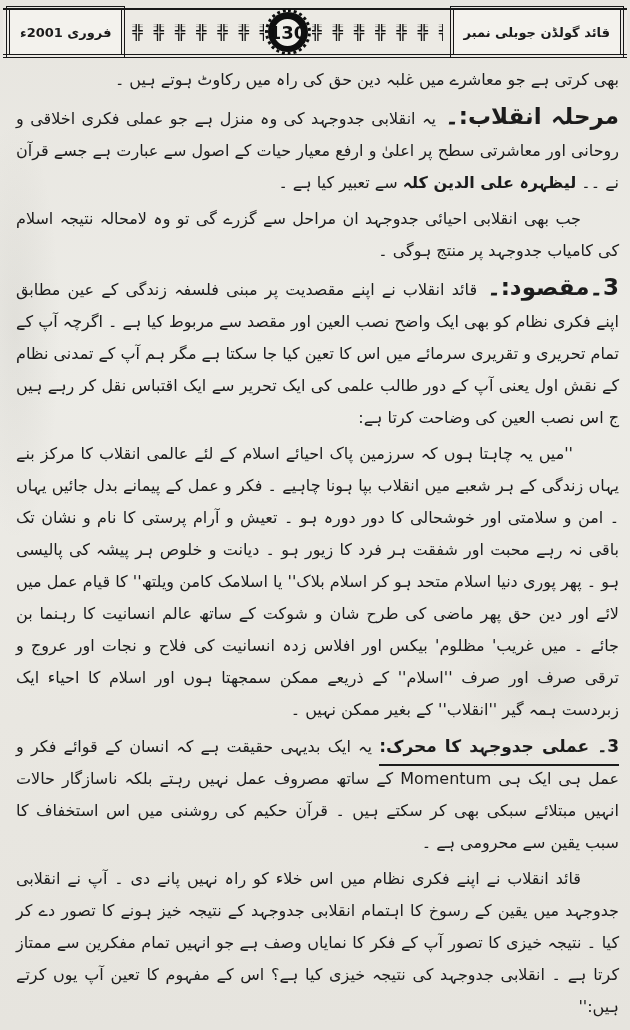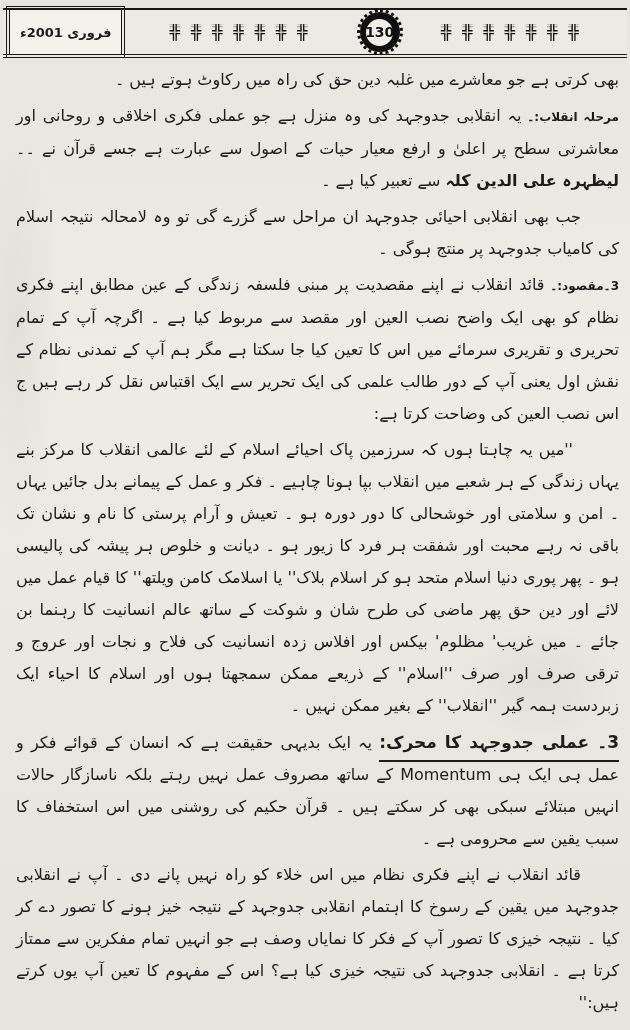--- a/index.html
+++ b/index.html
@@ -35,35 +35,35 @@
   }
   .page-badge {
     flex:0 0 auto; width:40px; height:40px; border-radius:50%;
     background:#0f0f0f; outline:3px dotted #0f0f0f; outline-offset:0px;
     display:flex; align-items:center; justify-content:center;
   }
   .page-badge-inner {
     width:27px; height:27px; border-radius:50%;
     background:#f0efe9; border:2px solid #0f0f0f;
     display:flex; align-items:center; justify-content:center;
-    font-size:14px; font-weight:bold; color:#111;
+    font-size:18px; font-weight:bold; color:#111;
   }
 
   
   .body-text {
     position:absolute; top:60px; right:7px; left:12px; bottom:4px;
     direction:rtl; text-align:justify;
     font-size:16px; line-height:32px; color:#1c1c1c;
   }
   .body-text p { margin:4px; }
   .cont-line { text-align:right; }
   .indent { text-indent:38px; }
   .quote-para { text-indent:46px; }
   .attrib { text-align:left; padding-left:8px; }
-  .lead-bold { font-weight:bold; font-size:12px; letter-spacing:0.5px; }
+  .lead-bold { font-weight:bold; font-size:23px; letter-spacing:0.5px; }
   .lead-underline { font-weight:bold; font-size:17px; border-bottom:2px solid #1c1c1c; padding-bottom:8px; }
   .arabic-bold { font-weight:bold; }
   .verse { text-align:center; font-weight:bold; font-size:17px; text-indent:0; }
   .translation { text-indent:22px; }
 </style>
 </head>
 <body>
 
 <div class="page">
 
@@ -72,20 +72,23 @@
 
   <div class="header-band">
     <div class="issue-box">
       <span>فروری 2001ء</span>
     </div>
     <div class="ornaments">╬╬╬╬╬╬╬</div>
     <div class="page-badge">
       <div class="page-badge-inner">130</div>
     </div>
     <div class="ornaments">╬╬╬╬╬╬╬</div>
+    <div class="edition-box">
+      <span>قائد گولڈن جوبلی نمبر</span>
+    </div>
   </div>
 
   <div class="body-text">
 
     <p class="cont-line">بھی کرتی ہے جو معاشرے میں غلبہ دین حق کی راہ میں رکاوٹ ہوتے ہیں ۔</p>
 
     <p><span class="lead-bold">مرحلہ انقلاب:۔ </span><span>یہ انقلابی جدوجہد کی وہ منزل ہے جو عملی فکری اخلاقی و روحانی اور معاشرتی سطح پر اعلیٰ و ارفع معیار حیات کے اصول سے عبارت ہے جسے قرآن نے ۔۔ </span><span class="arabic-bold">لیظہرہ علی الدین کلہ</span><span> سے تعبیر کیا ہے ۔</span></p>
 
     <p class="indent">جب بھی انقلابی احیائی جدوجہد ان مراحل سے گزرے گی تو وہ لامحالہ نتیجہ اسلام کی کامیاب جدوجہد پر منتج ہوگی ۔</p>
 

